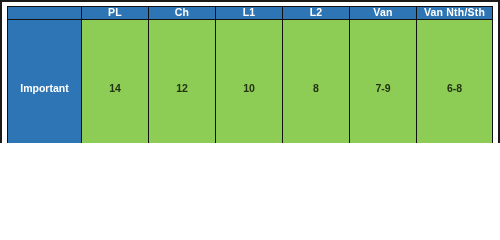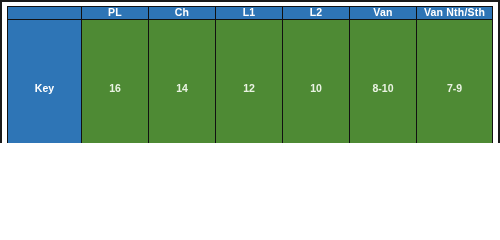--- a/index.html
+++ b/index.html
@@ -94,23 +94,23 @@
         <th class="hdr">PL</th>
         <th class="hdr">Ch</th>
         <th class="hdr">L1</th>
         <th class="hdr">L2</th>
         <th class="hdr">Van</th>
         <th class="hdr">Van Nth/Sth</th>
       </tr>
     </thead>
     <tbody>
       <tr>
-        <td class="rowlabel">Key</td>
-        <td class="val lvl-key">16</td>
-        <td class="val lvl-key">14</td>
-        <td class="val lvl-key">12</td>
-        <td class="val lvl-key">10</td>
-        <td class="val lvl-key">8-10</td>
-        <td class="val lvl-key">7-9</td>
+        <td class="rowlabel">Important</td>
+        <td class="val lvl-important">14</td>
+        <td class="val lvl-important">12</td>
+        <td class="val lvl-important">10</td>
+        <td class="val lvl-important">8</td>
+        <td class="val lvl-important">7-9</td>
+        <td class="val lvl-important">6-8</td>
       </tr>
     </tbody>
   </table>
 </div>
 
 </body></html>

